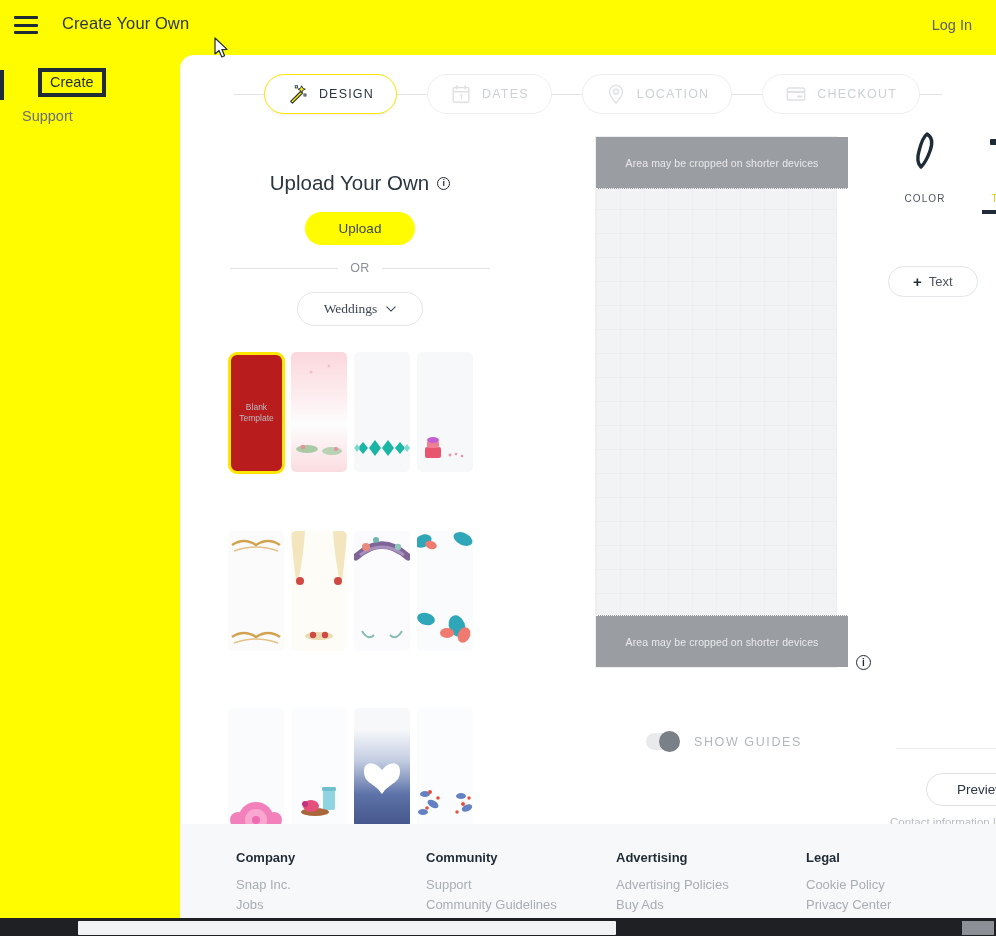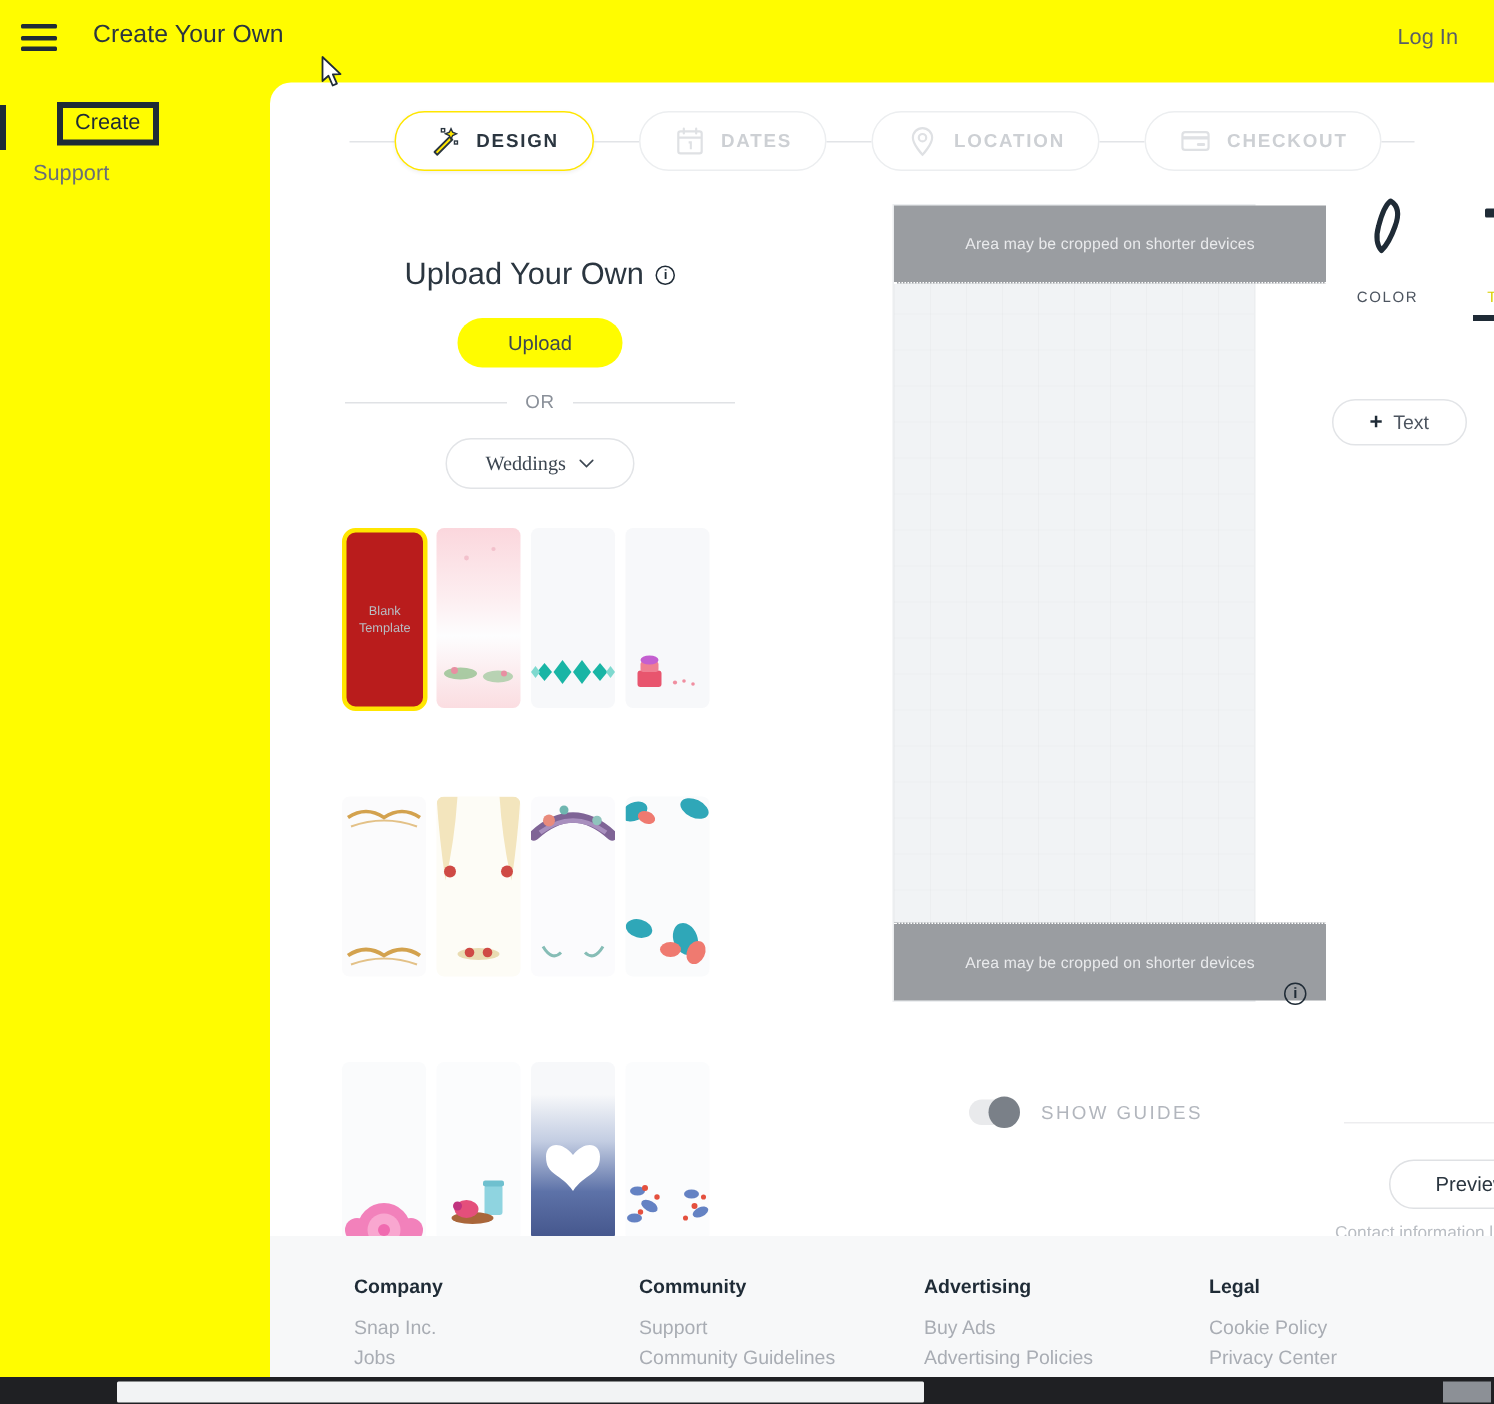--- a/index.html
+++ b/index.html
@@ -68,21 +68,21 @@
   }
   .step-line { width: 30px; height: 1px; background: #e2e4e7; }
   .step-line.short { width: 22px; }
   .step {
     display: flex; align-items: center; gap: 10px;
     height: 40px; padding: 0 22px;
     border: 1.4px solid #eceef0; border-radius: 21px;
     background: #fff; cursor: pointer;
   }
   .step.active { border-color: #FFE600; box-shadow: 0 1px 3px rgba(0,0,0,.07); }
-  .step-label { font-size: 12.5px; letter-spacing: 1.2px; color: #cdd0d4; font-weight: 700; }
+  .step-label { font-size: 12.5px; letter-spacing: 1.2px; color: #cdd0d4; font-weight: 400; }
   .step.active .step-label { color: #2b3640; }
   .step-ico { width: 22px; height: 22px; display: block; }
 
   
   .panel-left { position: absolute; left: 0px; top: 70px; width: 360px; }
   .upload-title {
     text-align: center; font-size: 20.5px; color: #2b3640; font-weight: 400;
     margin-top: 46px; display: flex; align-items: center; justify-content: center; gap: 8px;
   }
   .info-dot {
@@ -135,21 +135,21 @@
     box-shadow: 0 0 0 1px #eceef0;
   }
   .canvas-grid {
     position: absolute; inset: 0;
     background-image:
       linear-gradient(to right, rgba(0,0,0,.018) 1px, transparent 1px),
       linear-gradient(to bottom, rgba(0,0,0,.018) 1px, transparent 1px);
     background-size: 24px 24px;
   }
   .crop-band {
-    position: absolute; left: 0; width: 288px; height: 52px;
+    position: absolute; left: 0; width: 252px; height: 52px;
     background: #9a9da1; color: #e9eaec;
     font-size: 10.5px; display: flex; align-items: center; justify-content: center;
     letter-spacing: .1px;
     text-align: center;
   }
   .crop-band.top { top: 0; border-bottom: 1px dotted #fff; }
   .crop-band.bottom { bottom: 0; border-top: 1px dotted #fff; }
   .canvas-info {
     position: absolute; left: 676px; top: 600px;
     width: 15px; height: 15px; border-radius: 50%; border: 1.7px solid #1f2b36;
@@ -578,22 +578,22 @@
       <div class="f-link">News</div>
     </div>
     <div class="f-col">
       <div class="f-head">Community</div>
       <div class="f-link">Support</div>
       <div class="f-link">Community Guidelines</div>
       <div class="f-link">Safety Center</div>
     </div>
     <div class="f-col">
       <div class="f-head">Advertising</div>
+      <div class="f-link">Advertising Policies</div>
       <div class="f-link">Buy Ads</div>
-      <div class="f-link">Advertising Policies</div>
       <div class="f-link">Brand Guidelines</div>
     </div>
     <div class="f-col">
       <div class="f-head">Legal</div>
       <div class="f-link">Cookie Policy</div>
       <div class="f-link">Privacy Center</div>
       <div class="f-link">Copyright</div>
     </div>
   </div>
 

